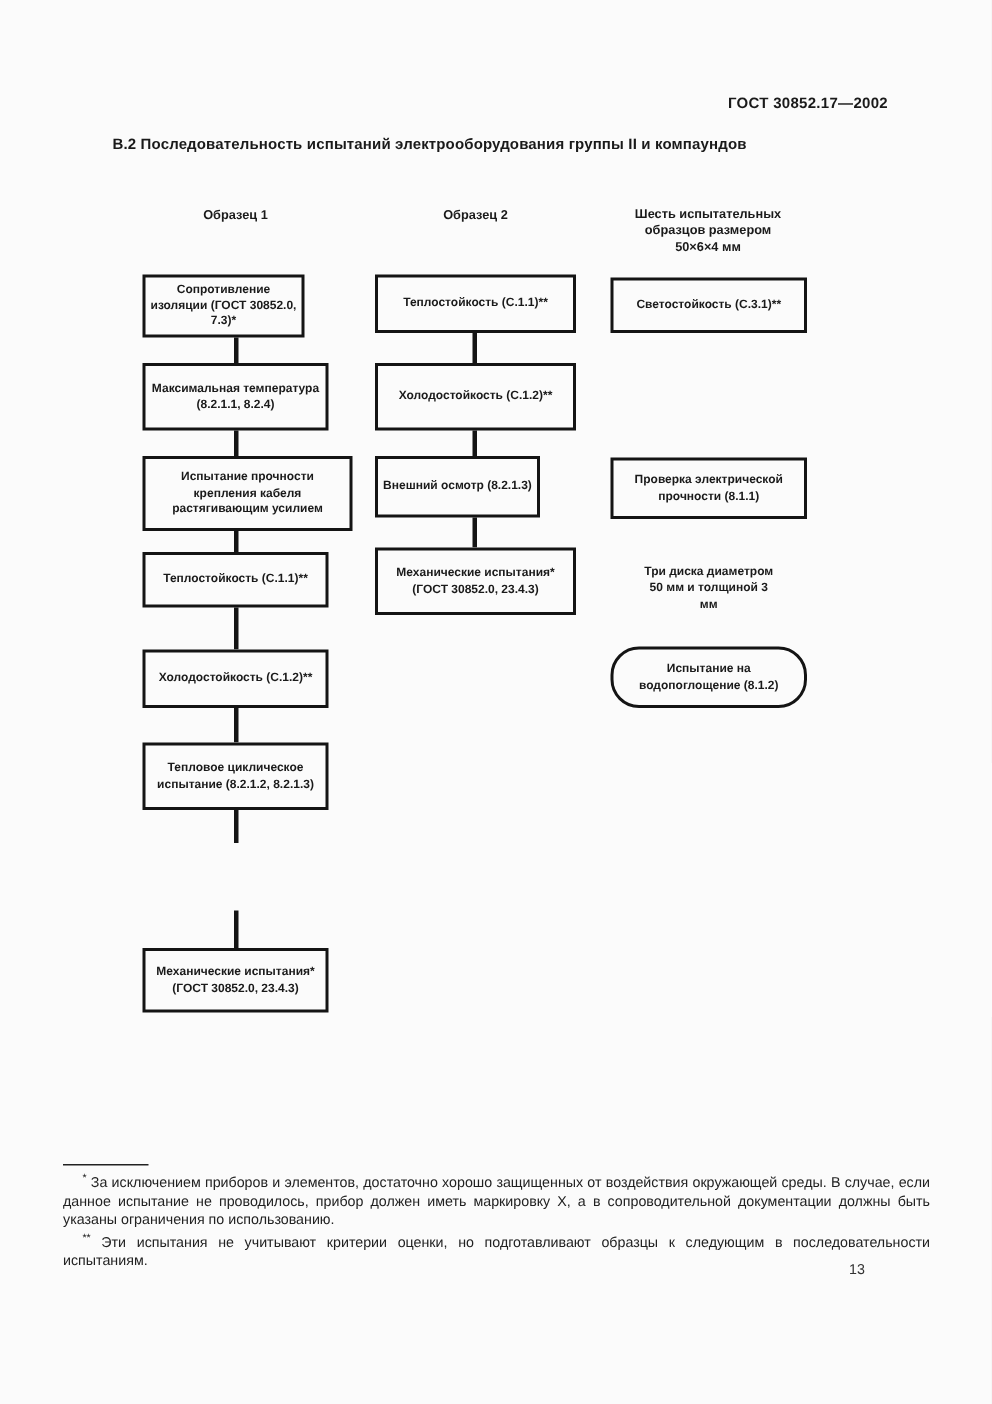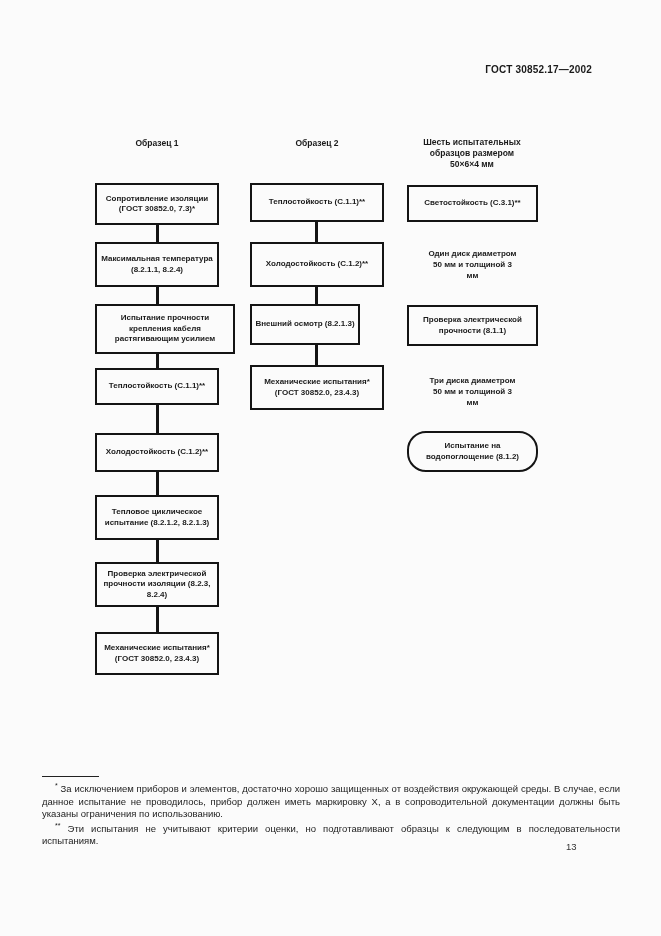--- a/index.html
+++ b/index.html
@@ -62,26 +62,27 @@
     position:absolute; top:841px; left:566px;
     font-size:9.5px; color:#333;
   }
 </style>
 </head>
 <body>
 
 <div class="page">
 
   <div class="doc-number">ГОСТ 30852.17—2002</div>
+  <div class="section-title">В.2  Последовательность испытаний электрооборудования группы II и компаундов</div>
 
   <div class="col-header" style="left:95px;width:124px;">Образец 1</div>
   <div class="col-header" style="left:250px;width:134px;">Образец 2</div>
   <div class="col-header" style="left:420px;top:137px;width:104px;">Шесть испытательных образцов размером 50×6×4 мм</div>
 
-  <div class="box" style="left:95px;top:183px;width:124px;height:42px;">
+  <div class="box" style="left:95px;top:183px;width:108px;height:42px;">
     <span>Сопротивление изоляции (ГОСТ 30852.0, 7.3)*</span>
   </div>
   <div class="vline" style="left:156px;top:225px;height:17px;"></div>
 
   <div class="box" style="left:95px;top:242px;width:124px;height:45px;">
     <span>Максимальная температура (8.2.1.1, 8.2.4)</span>
   </div>
   <div class="vline" style="left:156px;top:287px;height:17px;"></div>
 
   <div class="box" style="left:95px;top:304px;width:140px;height:50px;">
@@ -97,23 +98,20 @@
   <div class="box" style="left:95px;top:433px;width:124px;height:39px;">
     <span>Холодостойкость (С.1.2)**</span>
   </div>
   <div class="vline" style="left:156px;top:472px;height:23px;"></div>
 
   <div class="box" style="left:95px;top:495px;width:124px;height:45px;">
     <span>Тепловое циклическое испытание (8.2.1.2, 8.2.1.3)</span>
   </div>
   <div class="vline" style="left:156px;top:540px;height:22px;"></div>
 
-  <div class="box" style="left:95px;top:562px;width:124px;height:45px;">
-    <span>Проверка электрической прочности изоляции (8.2.3, 8.2.4)</span>
-  </div>
   <div class="vline" style="left:156px;top:607px;height:25px;"></div>
 
   <div class="box" style="left:95px;top:632px;width:124px;height:43px;">
     <span>Механические испытания* (ГОСТ 30852.0, 23.4.3)</span>
   </div>
 
   <div class="box" style="left:250px;top:183px;width:134px;height:39px;">
     <span>Теплостойкость (С.1.1)**</span>
   </div>
   <div class="vline" style="left:315px;top:222px;height:20px;"></div>
@@ -129,21 +127,20 @@
   <div class="vline" style="left:315px;top:345px;height:20px;"></div>
 
   <div class="box" style="left:250px;top:365px;width:134px;height:45px;">
     <span>Механические испытания* (ГОСТ 30852.0, 23.4.3)</span>
   </div>
 
   <div class="box" style="left:407px;top:185px;width:131px;height:37px;">
     <span>Светостойкость (С.3.1)**</span>
   </div>
 
-  <div class="note" style="left:427px;top:249px;width:91px;">Один диск диаметром 50 мм и толщиной 3 мм</div>
 
   <div class="box" style="left:407px;top:305px;width:131px;height:41px;">
     <span style="max-width:105px;">Проверка электрической прочности (8.1.1)</span>
   </div>
 
   <div class="note" style="left:427px;top:376px;width:91px;">Три диска диаметром 50 мм и толщиной 3 мм</div>
 
   <div class="box" style="left:407px;top:431px;width:131px;height:41px;border-radius:19px;">
     <span style="max-width:95px;">Испытание на водопоглощение (8.1.2)</span>
   </div>

